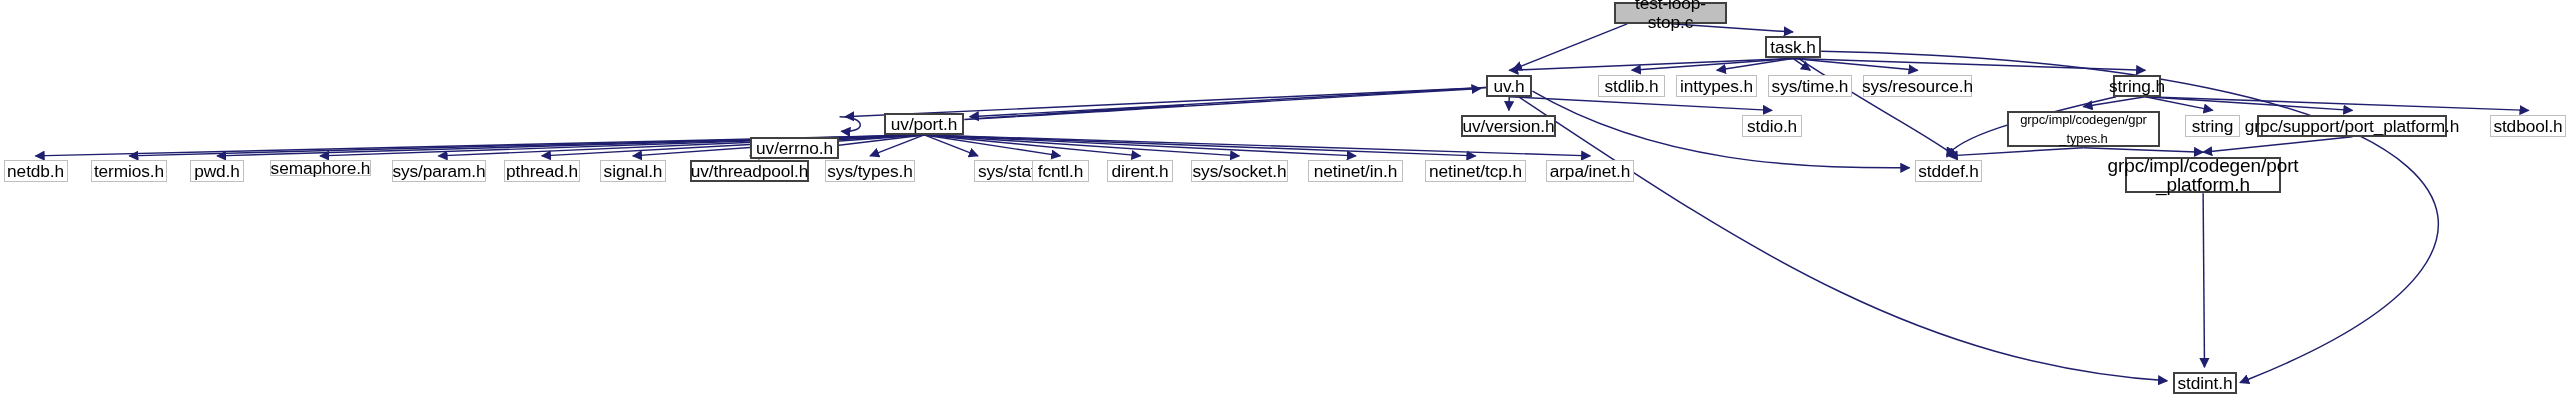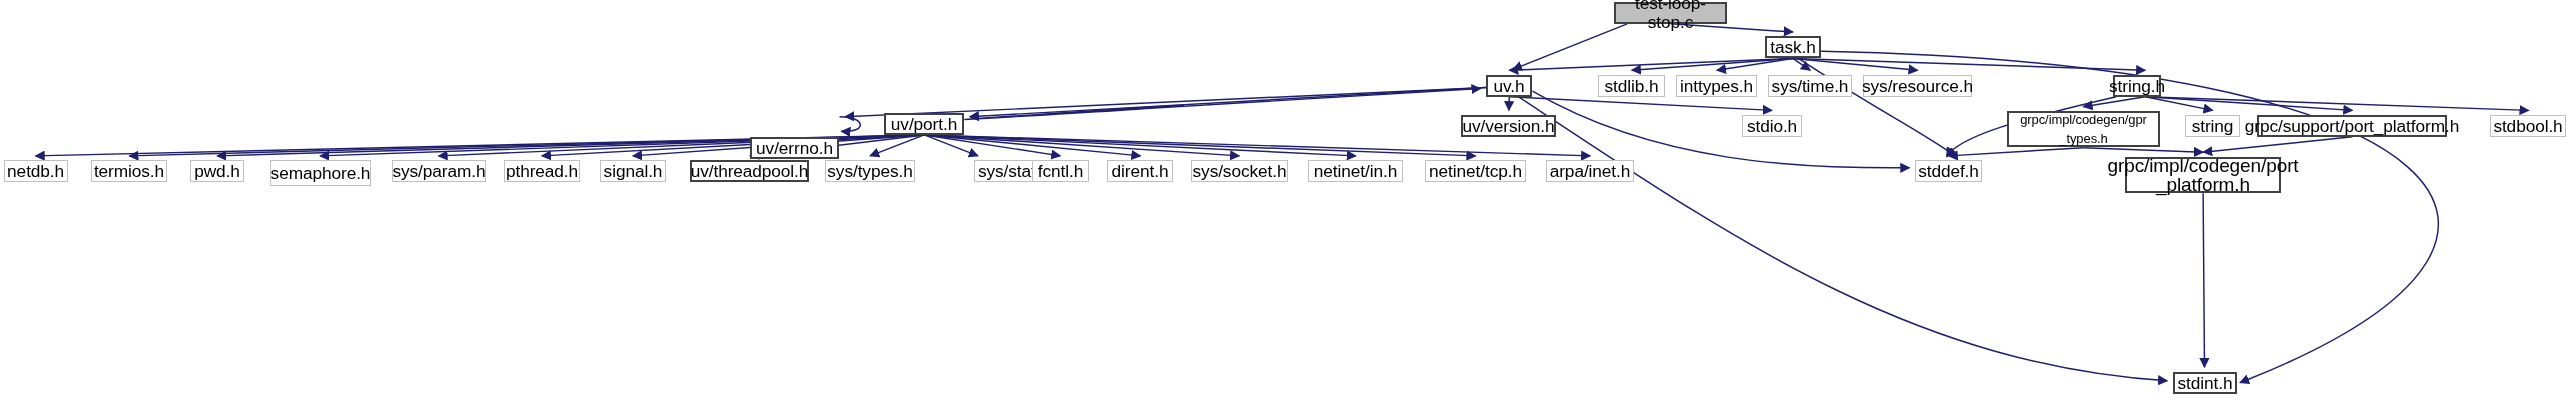--- a/index.html
+++ b/index.html
@@ -94,21 +94,21 @@
       <div class="node linked" style="left: 1461px; top: 115px; width: 95px; height: 22px;">uv/version.h</div>
       <div class="node plain" style="left: 1742px; top: 115px; width: 60px; height: 22px;">stdio.h</div>
       <div class="node linked" style="left: 2007px; top: 111px; width: 153px; height: 36px; font-size: 13px;">grpc/impl/codegen/gpr
 _types.h</div>
       <div class="node plain" style="left: 2185px; top: 115px; width: 55px; height: 22px;">string</div>
       <div class="node linked" style="left: 2257px; top: 115px; width: 190px; height: 22px;">grpc/support/port_platform.h</div>
       <div class="node plain" style="left: 2490px; top: 115px; width: 76px; height: 22px;">stdbool.h</div>
       <div class="node plain" style="left: 3.6px; top: 160px; width: 64px; height: 22px;">netdb.h</div>
       <div class="node plain" style="left: 91px; top: 160px; width: 76px; height: 22px;">termios.h</div>
       <div class="node plain" style="left: 190px; top: 160px; width: 54px; height: 22px;">pwd.h</div>
-      <div class="node plain" style="left: 270px; top: 160px; width: 101px; height: 26px;">semaphore.h</div>
+      <div class="node plain" style="left: 270px; top: 160px; width: 101px; height: 16px;">semaphore.h</div>
       <div class="node plain" style="left: 392px; top: 160px; width: 94px; height: 22px;">sys/param.h</div>
       <div class="node plain" style="left: 504px; top: 160px; width: 76px; height: 22px;">pthread.h</div>
       <div class="node plain" style="left: 600px; top: 160px; width: 66px; height: 22px;">signal.h</div>
       <div class="node linked" style="left: 690px; top: 160px; width: 119px; height: 22px;">uv/threadpool.h</div>
       <div class="node plain" style="left: 825px; top: 160px; width: 90px; height: 22px;">sys/types.h</div>
       <div class="node plain" style="left: 974px; top: 160px; width: 80px; height: 22px;">sys/stat.h</div>
       <div class="node plain" style="left: 1032px; top: 160px; width: 57px; height: 22px;">fcntl.h</div>
       <div class="node plain" style="left: 1107px; top: 160px; width: 66px; height: 22px;">dirent.h</div>
       <div class="node plain" style="left: 1191px; top: 160px; width: 97px; height: 22px;">sys/socket.h</div>
       <div class="node plain" style="left: 1308px; top: 160px; width: 95px; height: 22px;">netinet/in.h</div>

